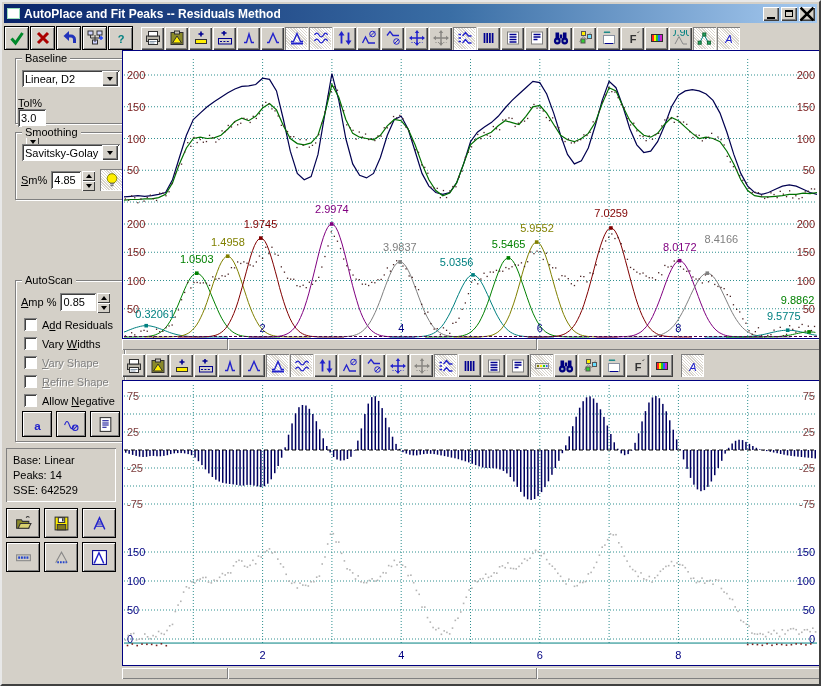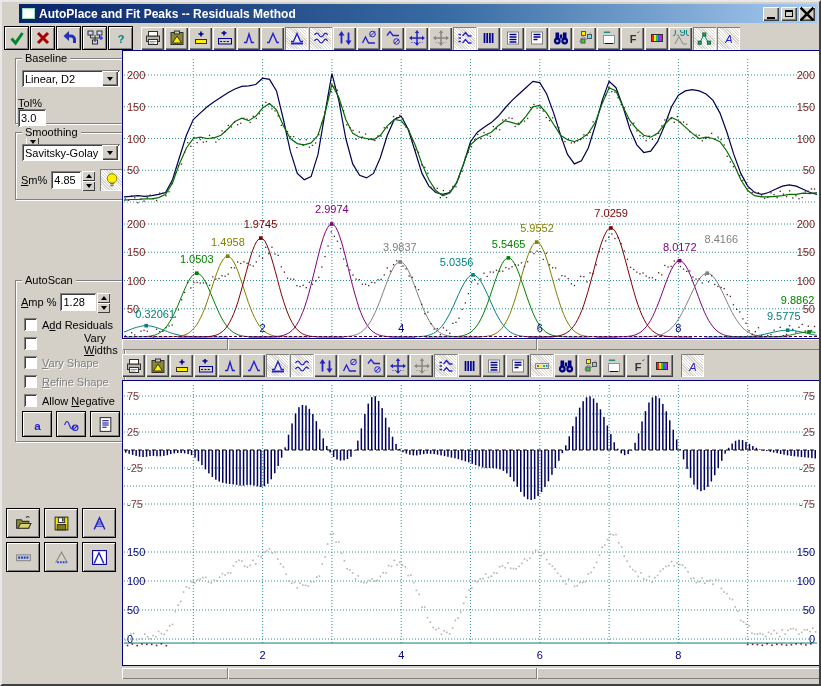--- a/index.html
+++ b/index.html
@@ -2,21 +2,21 @@
 <html><head>
 <meta charset="utf-8">
 <style>
   html,body{margin:0;padding:0;background:#808080;}
   *{box-sizing:border-box;}
   .win{position:relative;width:821px;height:686px;background:#d4d0c8;
        border:2px solid;border-color:#e8e8e8 #404040 #404040 #e8e8e8;
        font-family:"Liberation Sans",sans-serif;font-size:11px;color:#000;overflow:hidden;}
   .titlebar{position:absolute;left:2px;top:2px;right:2px;height:19px;
        background:linear-gradient(90deg,#0a246a,#3a6ea5 55%,#a6caf0);
-       display:flex;align-items:center;padding:0 2px;margin-left:15px;}
+       display:flex;align-items:center;padding:0 2px;}
   .titleicon{width:13px;height:11px;background:#fff;border:1px solid #9db;margin:0 4px 0 1px;flex:0 0 auto;}
   .titletext{color:#fff;font-weight:bold;font-size:12px;white-space:nowrap;flex:1 1 auto;overflow:hidden;}
   .tbtns{display:flex;gap:2px;flex:0 0 auto;}
   .tbtn{width:16px;height:14px;background:#d4d0c8;
         box-shadow:inset 1px 1px 0 #fff,inset -1px -1px 0 #404040,inset -2px -2px 0 #808080;
         display:flex;align-items:center;justify-content:center;}
   .glyph-min{width:8px;height:2px;background:#000;margin-top:8px;}
   .glyph-max{width:8px;height:7px;border:1px solid #000;border-top-width:2px;}
   .toolbar{position:absolute;display:flex;align-items:center;}
   #toolbar-main{left:2px;top:23px;right:2px;height:26px;}
@@ -357,37 +357,37 @@
           </svg>
         </div>
     </div>
 
 
     <div class="group" style="left:2px;top:228px;width:110px;height:162px;">
       <span class="glabel">AutoScan</span>
       <div class="row" style="left:5px;top:12px;">
         <span class="flabel"><span class="mn">A</span><span>mp %</span></span>
         <span class="spinval" style="width:36px;">
-            <span>1.28</span>
+            <span>0.85</span>
           </span>
         <span class="spinner">
           <span class="spbtn">
               <span class="tri-up-s"></span>
             </span>
           <span class="spbtn">
               <span class="tri-dn-s"></span>
             </span>
         </span>
       </div>
       <div id="autoscan-checks">
           <label class="check" style="left: 8px; top: 36px;">
             <span class="checkbox"></span>
             <span class="cl">A<span class="mn">d</span>d Residuals</span>
           </label>
-          <label class="check" style="left: 8px; top: 55px; gap: 42px;">
+          <label class="check" style="left: 8px; top: 55px;">
             <span class="checkbox"></span>
             <span class="cl">Vary <span class="mn">W</span>idths</span>
           </label>
           <label class="check dis" style="left: 8px; top: 74px;">
             <span class="checkbox"></span>
             <span class="cl"><span class="mn">V</span>ary Shape</span>
           </label>
           <label class="check dis" style="left: 8px; top: 93px;">
             <span class="checkbox"></span>
             <span class="cl"><span class="mn">R</span>efine Shape</span>
@@ -411,20 +411,25 @@
           </svg>
         </div>
       <div class="mbtn" style="left:74px;top:130px;">
           <svg class="icon16" viewBox="0 0 16 16">
             <rect x="3" y="1.5" width="10" height="13" fill="#fff" stroke="#333"></rect>
             <path d="M5 4.5h6M5 6.5h6M5 8.5h6M5 10.5h4" stroke="#000090"></path>
           </svg>
         </div>
     </div>
 
+    <div class="statusbox" style="left:2px;top:396px;width:110px;height:54px;">
+        <div>Base: Linear</div>
+        <div>Peaks:  14</div>
+        <div>SSE: 642529</div>
+      </div>
 
     <div class="sbtn" style="left:2px;top:456px;">
         <svg class="icon16" viewBox="0 0 16 16">
           <path d="M1.5 12.5v-8h4.5l1 1.5h6v6.5z" fill="#8a8a2a" stroke="#333"></path>
           <path d="M3 12.5l2-4.5h10l-2.2 4.5z" fill="#d8d070" stroke="#333"></path>
           <path d="M10.5 2.5c1-1.5 2.5-1.5 3 0" fill="none" stroke="#333"></path>
         </svg>
       </div>
     <div class="sbtn" style="left:40px;top:456px;">
         <svg class="icon16" viewBox="0 0 16 16">

